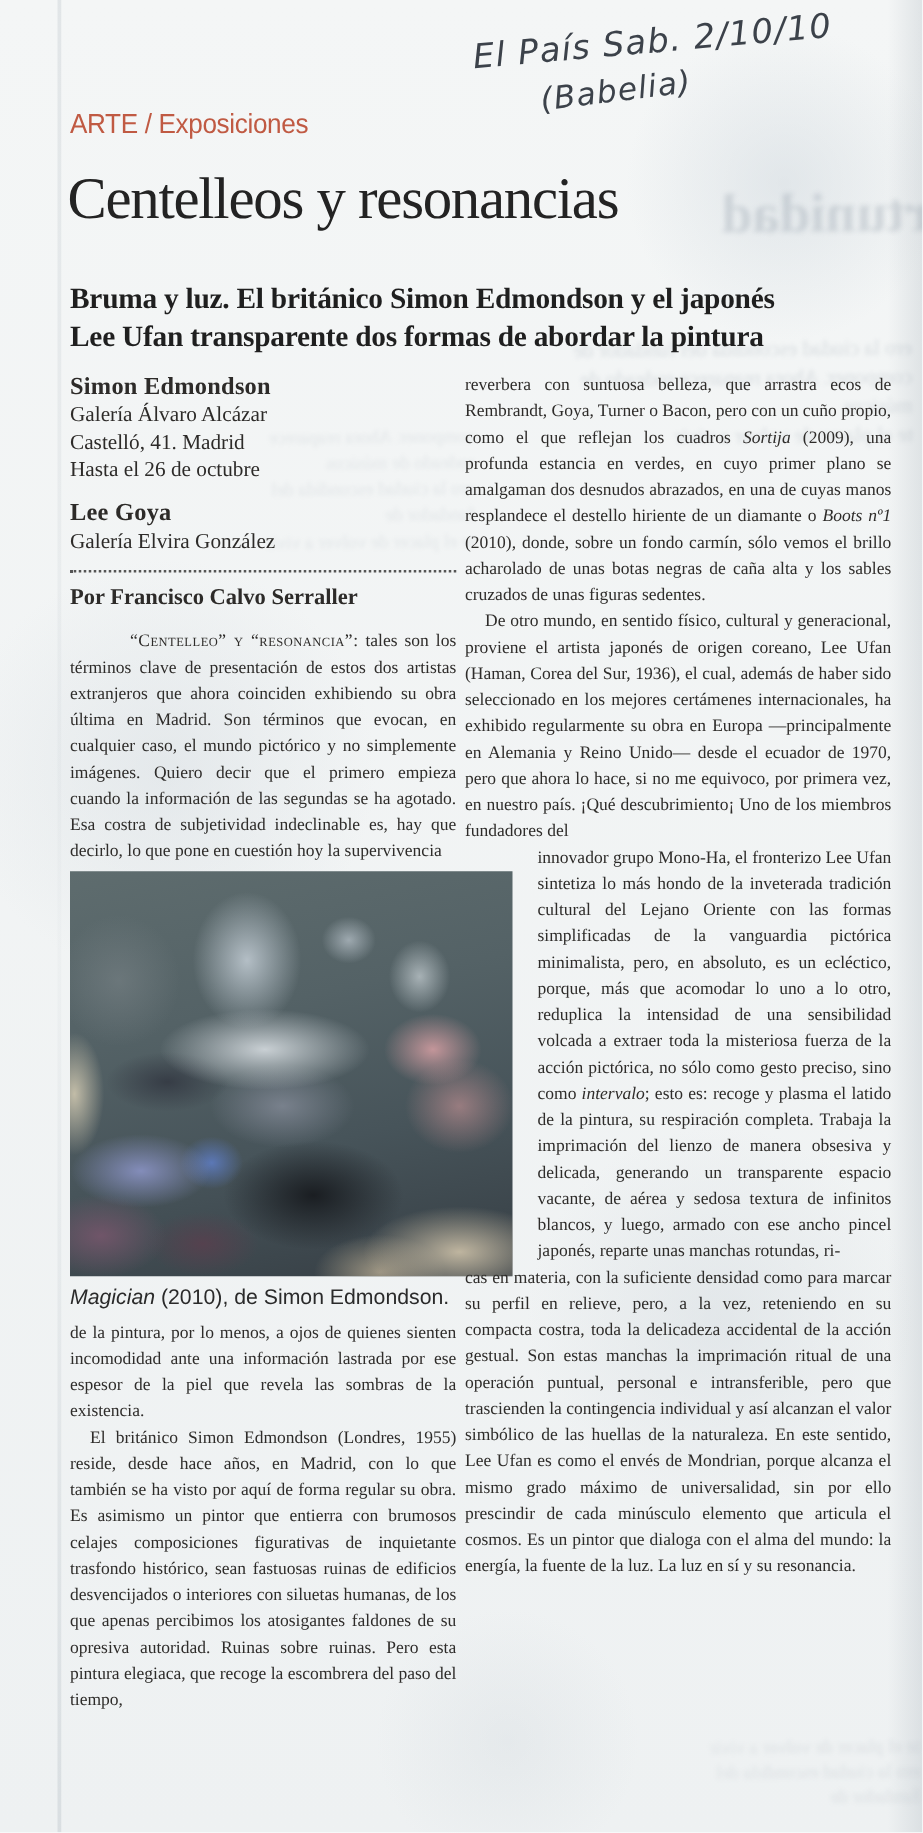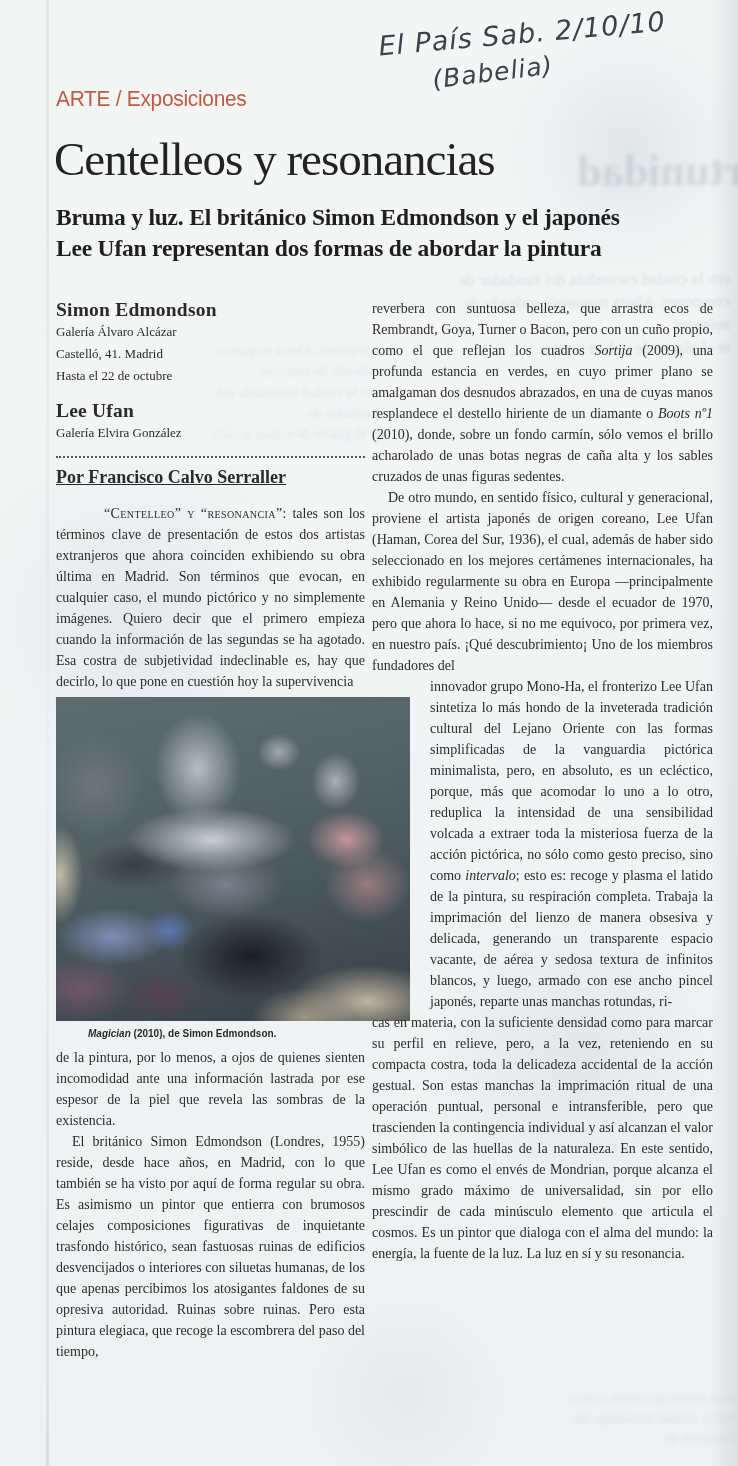--- a/index.html
+++ b/index.html
@@ -20,29 +20,29 @@
   
   .handnote{position:absolute;color:#3c424a;font-family:"DejaVu Sans",sans-serif;
     font-style:italic;letter-spacing:1px;}
   .hand1{top:18px;left:378px;font-size:27px;transform:rotate(-5deg);}
   .hand2{top:58px;left:432px;font-size:25px;transform:rotate(-7deg);}
   
   .kicker{position:absolute;top:86px;left:56px;font-family:"Liberation Sans",sans-serif;
     font-size:22px;color:#c05a43;letter-spacing:-0.3px;transform:scaleX(.95);transform-origin:left;}
   .headline{position:absolute;top:132px;left:54px;width:640px;
     font-size:47px;font-weight:normal;letter-spacing:-1px;color:#232323;}
-  .subhead{position:absolute;top:202px;left:56px;width:640px;
+  .subhead{position:absolute;top:224px;left:56px;width:640px;
     font-size:23.5px;font-weight:bold;color:#1f1f1f;line-height:31px;letter-spacing:-0.2px;}
   
   .col1{position:absolute;top:298px;left:56px;width:309px;}
   .exhibit{margin:0 0 12px 0;}
   .exhibit .artist{font-size:19.5px;font-weight:bold;line-height:23px;letter-spacing:.2px;}
-  .exhibit .line{font-size:13px;line-height:22px;}
+  .exhibit .line{font-size:17px;line-height:22px;}
   .dotted-rule{border:0;border-top:2px dotted #555;margin:10px 0 9px 0;width:100%;}
-  .byline{font-size:18px;font-weight:bold;margin:0 0 15px 0;text-decoration:underline;}
+  .byline{font-size:18px;font-weight:bold;margin:0 0 15px 0;}
   .body-text{font-size:14px;line-height:21px;text-align:justify;color:#2e2c2a;}
   .lead-caps{font-variant:small-caps;letter-spacing:.4px;margin-left:48px;}
   .indent{text-indent:16px;}
   p{margin:0;}
   
   .figure{margin:5px 0 8px 0;width:356px;}
   .painting{width:354px;height:324px;
     background:
       radial-gradient(ellipse 70px 75px at 11% 27%, rgba(120,130,134,.6), transparent 70%),
       radial-gradient(ellipse 62px 78px at 40% 22%, rgba(196,206,214,.85), rgba(196,206,214,0) 70%),
@@ -56,22 +56,22 @@
       radial-gradient(ellipse 96px 58px at 55% 80%, rgba(24,27,31,.95), transparent 75%),
       radial-gradient(ellipse 80px 42px at 16% 74%, rgba(138,147,196,.9), transparent 70%),
       radial-gradient(ellipse 36px 30px at 32% 72%, rgba(95,126,198,.85), transparent 70%),
       radial-gradient(ellipse 70px 44px at 7% 90%, rgba(117,86,107,.9), transparent 75%),
       radial-gradient(ellipse 60px 34px at 30% 92%, rgba(90,63,78,.8), transparent 75%),
       radial-gradient(ellipse 110px 52px at 88% 94%, rgba(198,187,164,.95), transparent 70%),
       radial-gradient(ellipse 70px 40px at 70% 99%, rgba(180,168,144,.8), transparent 75%),
       radial-gradient(ellipse 34px 70px at 1% 55%, rgba(214,205,180,.85), transparent 70%),
       linear-gradient(168deg,#5e6c6e 0%,#546266 35%,#47545a 65%,#363e44 100%);
   }
-  .caption{font-family:"Liberation Sans",sans-serif;font-size:10px;font-weight:bold;
-    color:#2a2a2a;margin-top:7px;margin-left:32px;}
+  .caption{font-family:"Liberation Sans",sans-serif;font-size:17px;font-weight:normal;
+    color:#2a2a2a;margin-top:7px;}
   .caption .it{font-style:italic;}
   
   .col2{position:absolute;top:298px;left:372px;width:341px;}
   .col2 .blk-b{margin-left:58px;}
   .it{font-style:italic;}
   
   .ghost{position:absolute;transform:scaleX(-1) rotate(.5deg);filter:blur(2px);
     color:#8d99a5;font-family:"Liberation Serif",serif;pointer-events:none;}
   .ghost-big{top:148px;left:582px;width:230px;font-size:44px;font-weight:bold;opacity:.30;line-height:46px;}
   .ghost-lines{top:268px;left:420px;width:310px;font-size:17px;line-height:23px;opacity:.26;filter:blur(1.6px);}
@@ -102,34 +102,34 @@
     <div>ero la ciudad escondida del fundador de</div>
   </div>
 
   <div class="handnote hand1">El País Sab. 2/10/10</div>
   <div class="handnote hand2">(Babelia)</div>
 
   <div class="kicker">ARTE / Exposiciones</div>
   <h1 class="headline" style="margin:0;">Centelleos y resonancias</h1>
   <div class="subhead">
     <div>Bruma y luz. El británico Simon Edmondson y el japonés</div>
-    <div>Lee Ufan representan dos formas de abordar la pintura</div>
+    <div>Lee Ufan transparente dos formas de abordar la pintura</div>
   </div>
 
   <div class="col1">
 
     <div class="exhibit">
       <div class="artist">Simon Edmondson</div>
       <div class="line">Galería Álvaro Alcázar</div>
       <div class="line">Castelló, 41. Madrid</div>
-      <div class="line">Hasta el 22 de octubre</div>
+      <div class="line">Hasta el 26 de octubre</div>
     </div>
 
     <div class="exhibit">
-      <div class="artist">Lee Ufan</div>
+      <div class="artist">Lee Goya</div>
       <div class="line">Galería Elvira González</div>
     </div>
 
     <hr class="dotted-rule">
 
     <div class="byline">Por Francisco Calvo Serraller</div>
 
     <p class="body-text"><span class="lead-caps">“Centelleo” y “resonancia”:</span><span> tales son los términos clave de presentación de estos dos artistas extranjeros que ahora coinciden exhibiendo su obra última en Madrid. Son términos que evocan, en cualquier caso, el mundo pictórico y no simplemente imágenes. Quiero decir que el primero empieza cuando la información de las segundas se ha agotado. Esa costra de subjetividad indeclinable es, hay que decirlo, lo que pone en cuestión hoy la supervivencia</span></p>
 
     <figure class="figure" style="margin-left:0;margin-right:0;">

